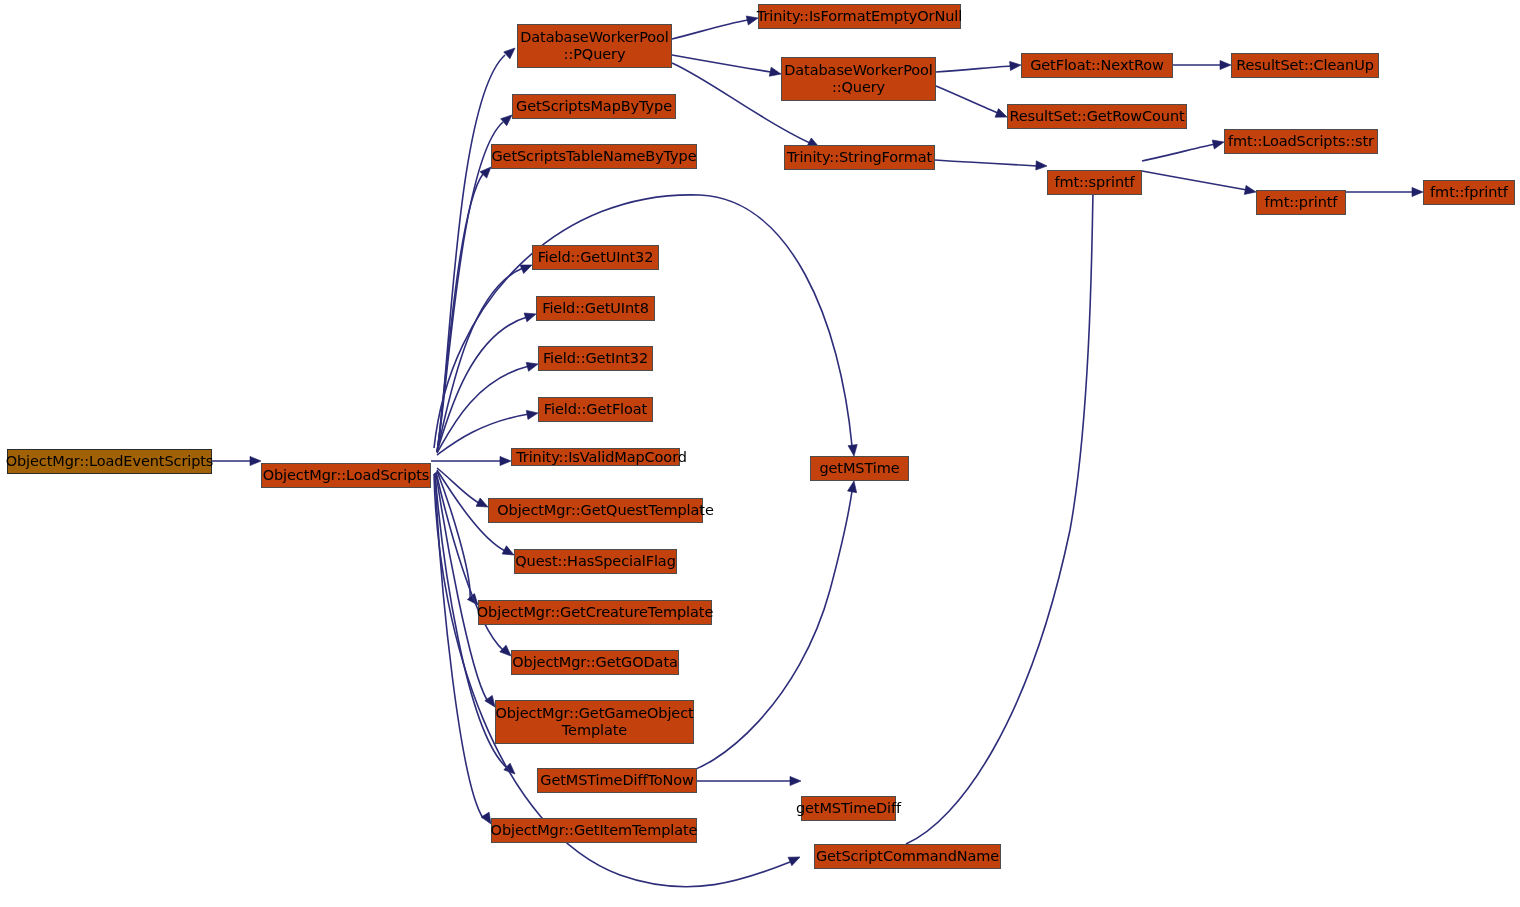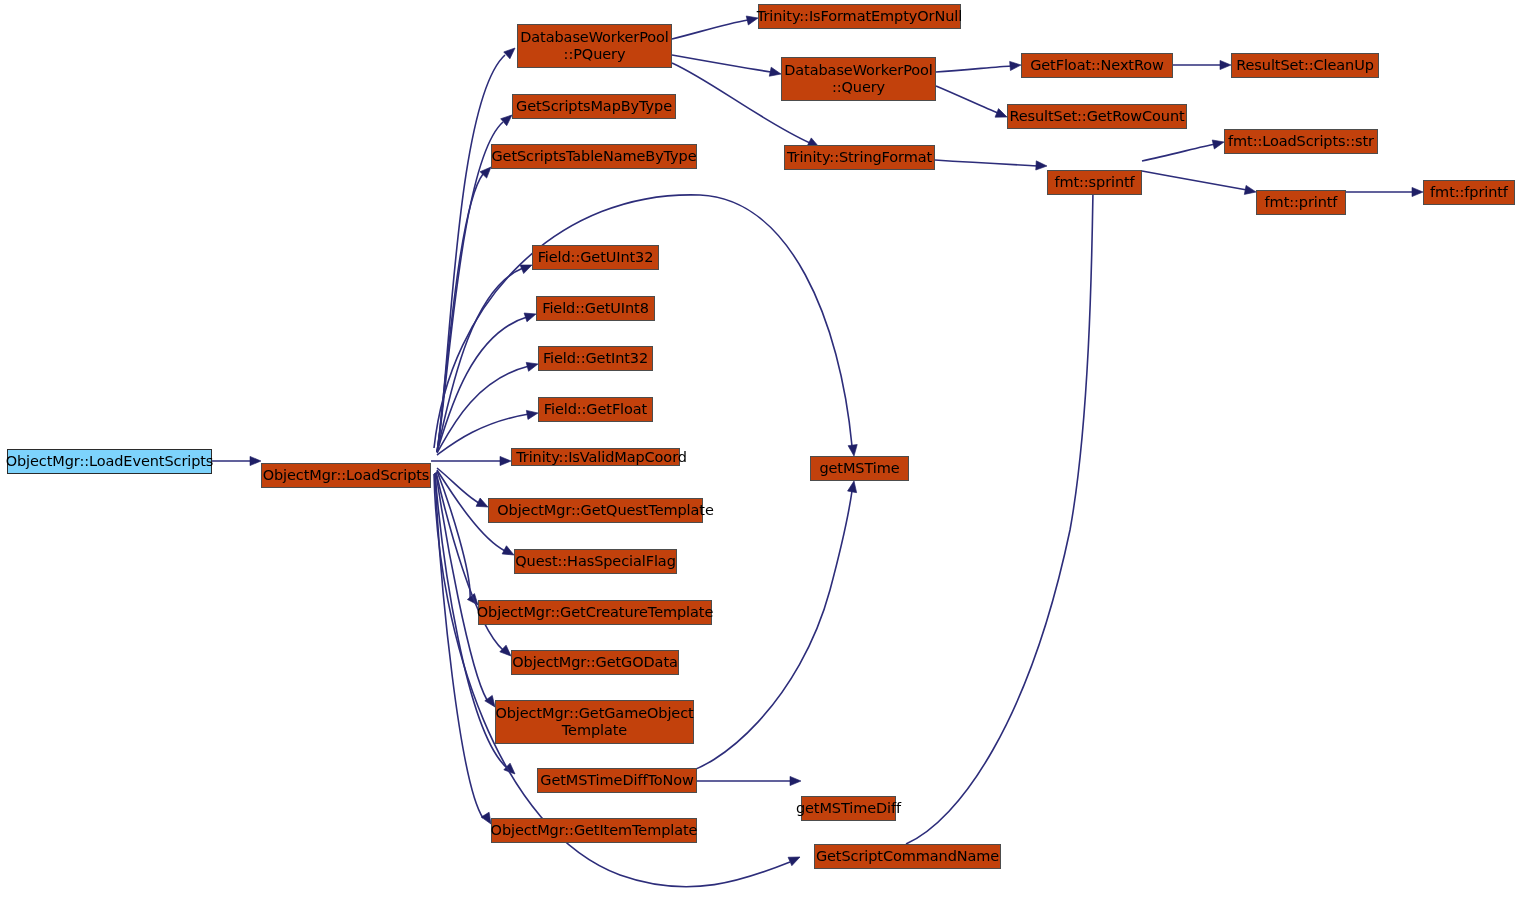--- a/index.html
+++ b/index.html
@@ -42,21 +42,21 @@
     align-items: center;
     justify-content: center;
     text-align: center;
     font-size: 14.5px;
     line-height: 1.16;
     letter-spacing: -0.1px;
     white-space: pre-line;
     padding: 0 4px;
   }
   .node-box.highlight {
-    background: #7dd3fc;
+    background: #a16207;
     border-color: #2b2b2b;
   }
 </style>
 </head>
 <body>
 
 <div id="canvas">
   <svg id="graph-svg" viewBox="0 0 1520 907" xmlns="http://www.w3.org/2000/svg">
     <g id="edges-group">
         <path d="M 212,461 L 252,461" class="edge-path" stroke="#2d2d7a"></path>

